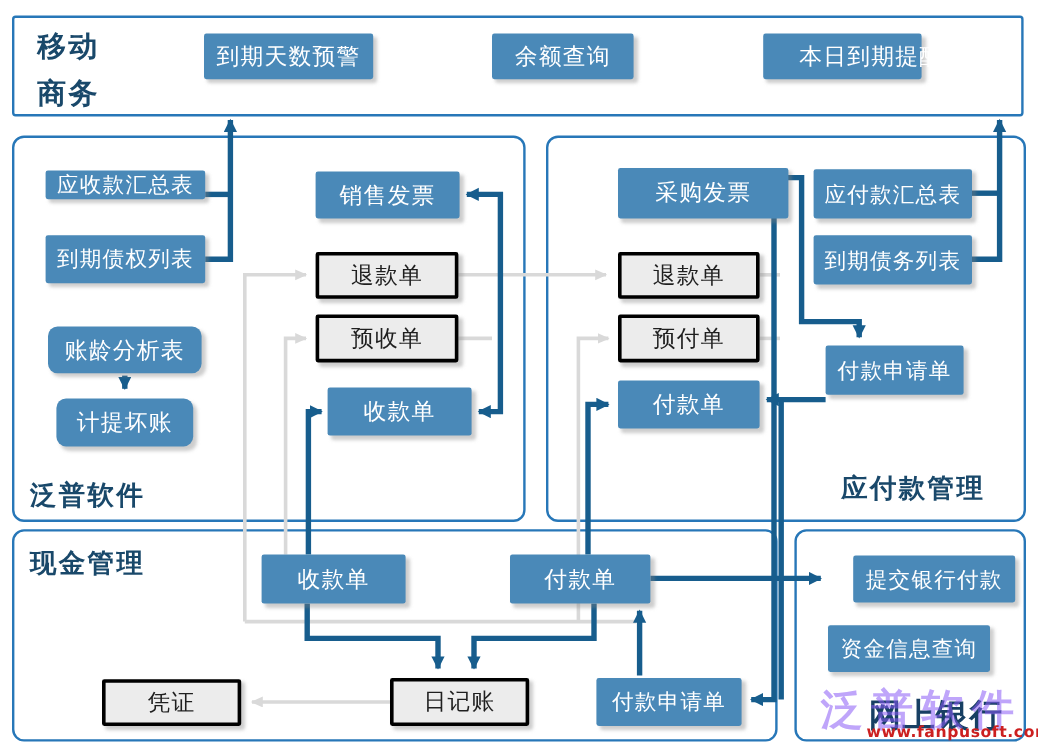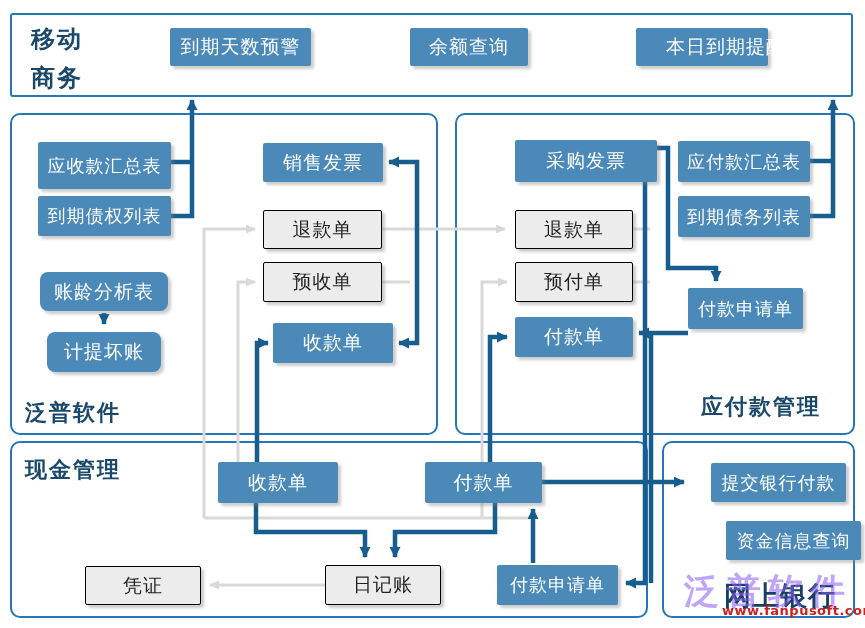--- a/index.html
+++ b/index.html
@@ -12,21 +12,21 @@
   }
   .zone.sq{border-radius:3px;}
   .zone.rd{border-radius:10px;}
   #connectors{position:absolute;left:0;top:0;width:865px;height:628px;pointer-events:none;}
   .node{
     position:absolute;box-sizing:border-box;display:flex;align-items:center;justify-content:center;
     font-weight:normal;font-size:19px;letter-spacing:1px;white-space:nowrap;
     box-shadow:3px 3px 3px rgba(130,130,130,0.40);
   }
   .node.blue{background:#4a89b8;color:#ffffff;border-radius:2px;}
-  .node.gray{background:#ececec;color:#1f1f1f;border:1px solid #000000;border-radius:2px;}
+  .node.gray{background:#ececec;color:#1f1f1f;border:3px solid #000000;border-radius:2px;}
   .node.round{border-radius:8px;}
   .zone-title{
     position:absolute;font-weight:bold;color:#19486a;font-size:22px;letter-spacing:2px;white-space:nowrap;
   }
   .mobile-title{line-height:39px;font-size:24px;}
   .brand{
     position:absolute;left:724px;top:578px;font-weight:bold;font-size:27px;color:#173f63;
     letter-spacing:1px;white-space:nowrap;z-index:5;
   }
   .brand-mark{
@@ -96,21 +96,21 @@
     <div>商务</div>
   </div>
   <div class="zone-title" style="left:25px;top:398px;">泛普软件</div>
   <div class="zone-title" style="left:701px;top:392px;">应付款管理</div>
   <div class="zone-title" style="left:25px;top:455px;">现金管理</div>
 
   <div class="node blue" style="left:170px;top:28px;width:141px;height:38px;">到期天数预警</div>
   <div class="node blue" style="left:410px;top:28px;width:118px;height:38px;">余额查询</div>
   <div class="node blue" style="left:636px;top:28px;width:132px;height:38px;padding-left:48px;">本日到期提醒</div>
 
-  <div class="node blue" style="left:38px;top:142px;width:133px;height:47px;font-size:18px;">应收款汇总表</div>
+  <div class="node blue" style="left:38px;top:142px;width:133px;height:24px;font-size:18px;">应收款汇总表</div>
   <div class="node blue" style="left:38px;top:196px;width:133px;height:40px;font-size:18px;">到期债权列表</div>
   <div class="node blue round" style="left:40px;top:272px;width:128px;height:39px;">账龄分析表</div>
   <div class="node blue round" style="left:47px;top:332px;width:114px;height:40px;">计提坏账</div>
   <div class="node blue" style="left:263px;top:143px;width:120px;height:39px;">销售发票</div>
   <div class="node gray" style="left:263px;top:210px;width:119px;height:39px;">退款单</div>
   <div class="node gray" style="left:263px;top:262px;width:119px;height:40px;">预收单</div>
   <div class="node blue" style="left:273px;top:323px;width:120px;height:40px;">收款单</div>
 
   <div class="node blue" style="left:515px;top:140px;width:142px;height:42px;">采购发票</div>
   <div class="node blue" style="left:678px;top:141px;width:132px;height:41px;font-size:18px;">应付款汇总表</div>
@@ -120,19 +120,19 @@
   <div class="node blue" style="left:515px;top:317px;width:118px;height:40px;">付款单</div>
   <div class="node blue" style="left:688px;top:288px;width:115px;height:41px;font-size:18px;">付款申请单</div>
 
   <div class="node blue" style="left:218px;top:462px;width:120px;height:41px;">收款单</div>
   <div class="node blue" style="left:425px;top:462px;width:117px;height:41px;">付款单</div>
   <div class="node gray" style="left:85px;top:566px;width:116px;height:39px;">凭证</div>
   <div class="node gray" style="left:325px;top:565px;width:116px;height:40px;">日记账</div>
   <div class="node blue" style="left:497px;top:565px;width:121px;height:40px;font-size:18px;">付款申请单</div>
 
   <div class="node blue" style="left:690px;top:463px;width:135px;height:39px;font-size:18px;margin-left:21px;">提交银行付款</div>
-  <div class="node blue" style="left:690px;top:521px;width:135px;height:39px;font-size:18px;margin-left:36px;">资金信息查询</div>
+  <div class="node blue" style="left:690px;top:521px;width:135px;height:39px;font-size:18px;">资金信息查询</div>
 
   <div class="brand">网上银行</div>
   <div class="brand-mark">泛普软件</div>
   <div class="brand-url">www.fanpusoft.com</div>
 
 </div>
 
 </body></html>

